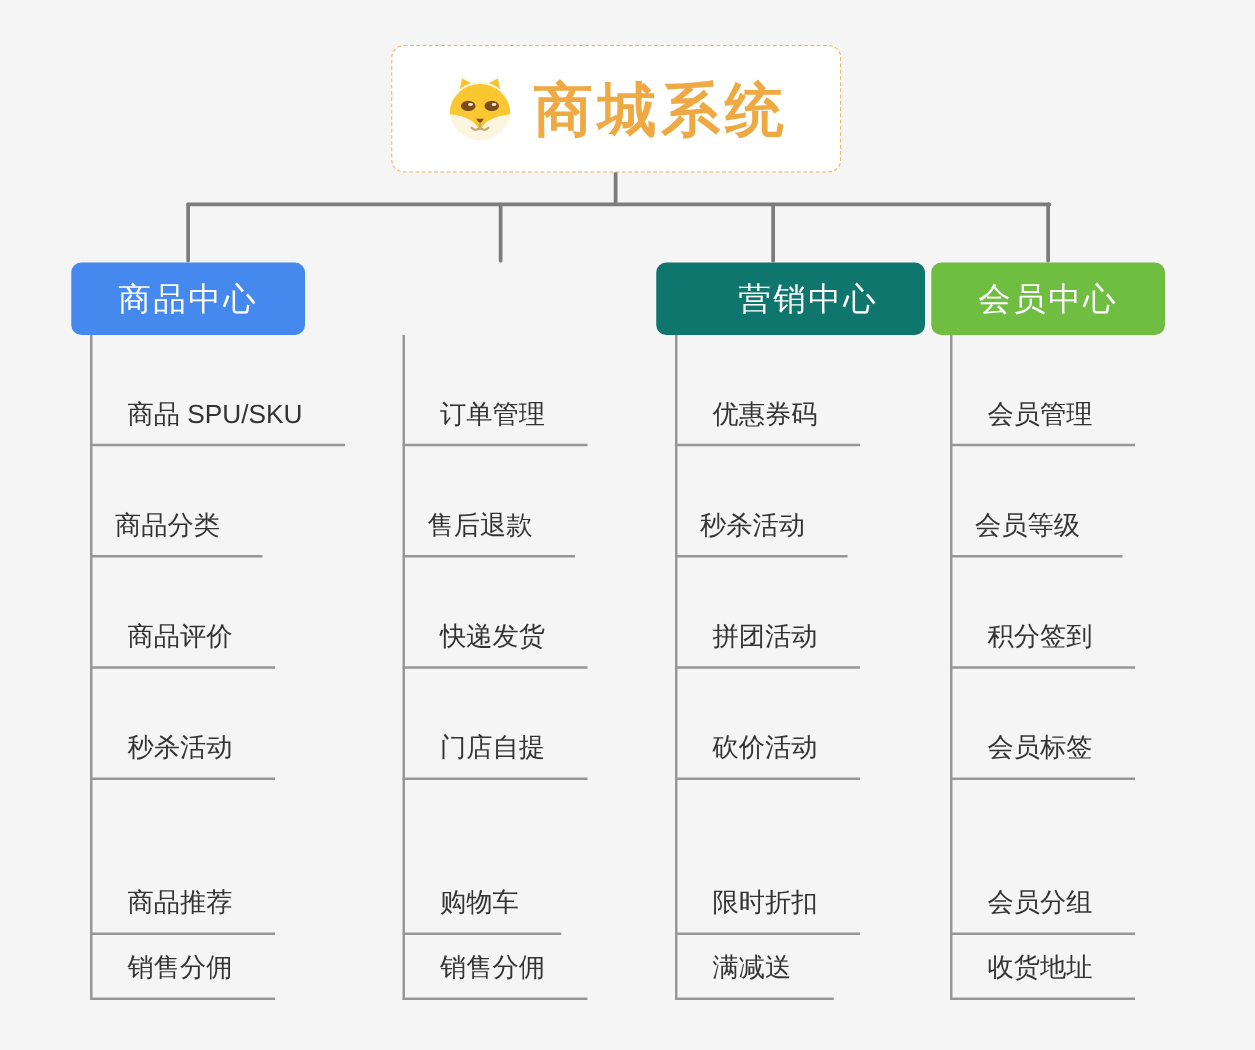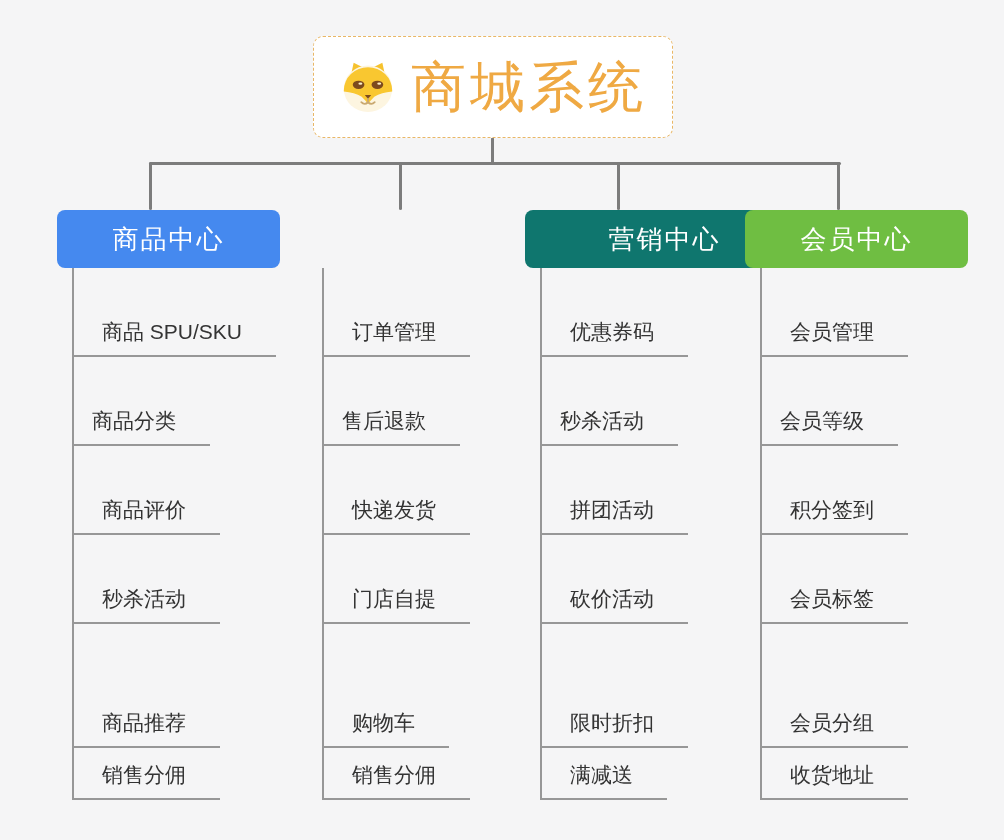--- a/index.html
+++ b/index.html
@@ -17,33 +17,33 @@
   .root-node{
     position:absolute;left:313px;top:36px;width:360px;height:102px;
     background:#ffffff;
     border:1px dashed #e9b766;
     border-radius:10px;
     box-sizing:border-box;
     display:flex;align-items:center;justify-content:center;gap:14px;
     cursor:pointer;
   }
   .root-title{
-    font-size:55px;line-height:1;letter-spacing:4px;
-    color:#efa943;font-weight:400;white-space:nowrap;
+    font-size:47px;line-height:1;letter-spacing:4px;
+    color:#efa943;font-weight:700;white-space:nowrap;
   }
   .root-icon{width:58px;height:52px;flex:0 0 auto;}
   
   .line{position:absolute;background:#7c7c7c;}
   .trunk-v {left:491px;top:137px;width:3px;height:27px;border-radius:2px;}
   .trunk-h {left:149px;top:162px;width:692px;height:3px;border-radius:2px;}
   .drop    {top:162px;width:3px;height:48px;border-radius:2px;}
   .drop-0{left:149px;} .drop-1{left:399px;} .drop-2{left:617px;} .drop-3{left:837px;}
   
   .branch-node{
-    position:absolute;top:210px;width:223px;height:58px;
+    position:absolute;top:210px;width:187px;height:58px;
     border-radius:8px;
     display:flex;align-items:center;justify-content:center;
     color:#ffffff;font-size:26px;letter-spacing:2px;white-space:nowrap;
     cursor:pointer;
   }
   .branch-0{left:57px;background:#4589ef;}
   .branch-1{left:307px;background:#e55c5c;}
   .branch-2{left:525px;background:#ebac44;}
   .branch-3{left:745px;background:#6fbe42;}
   

